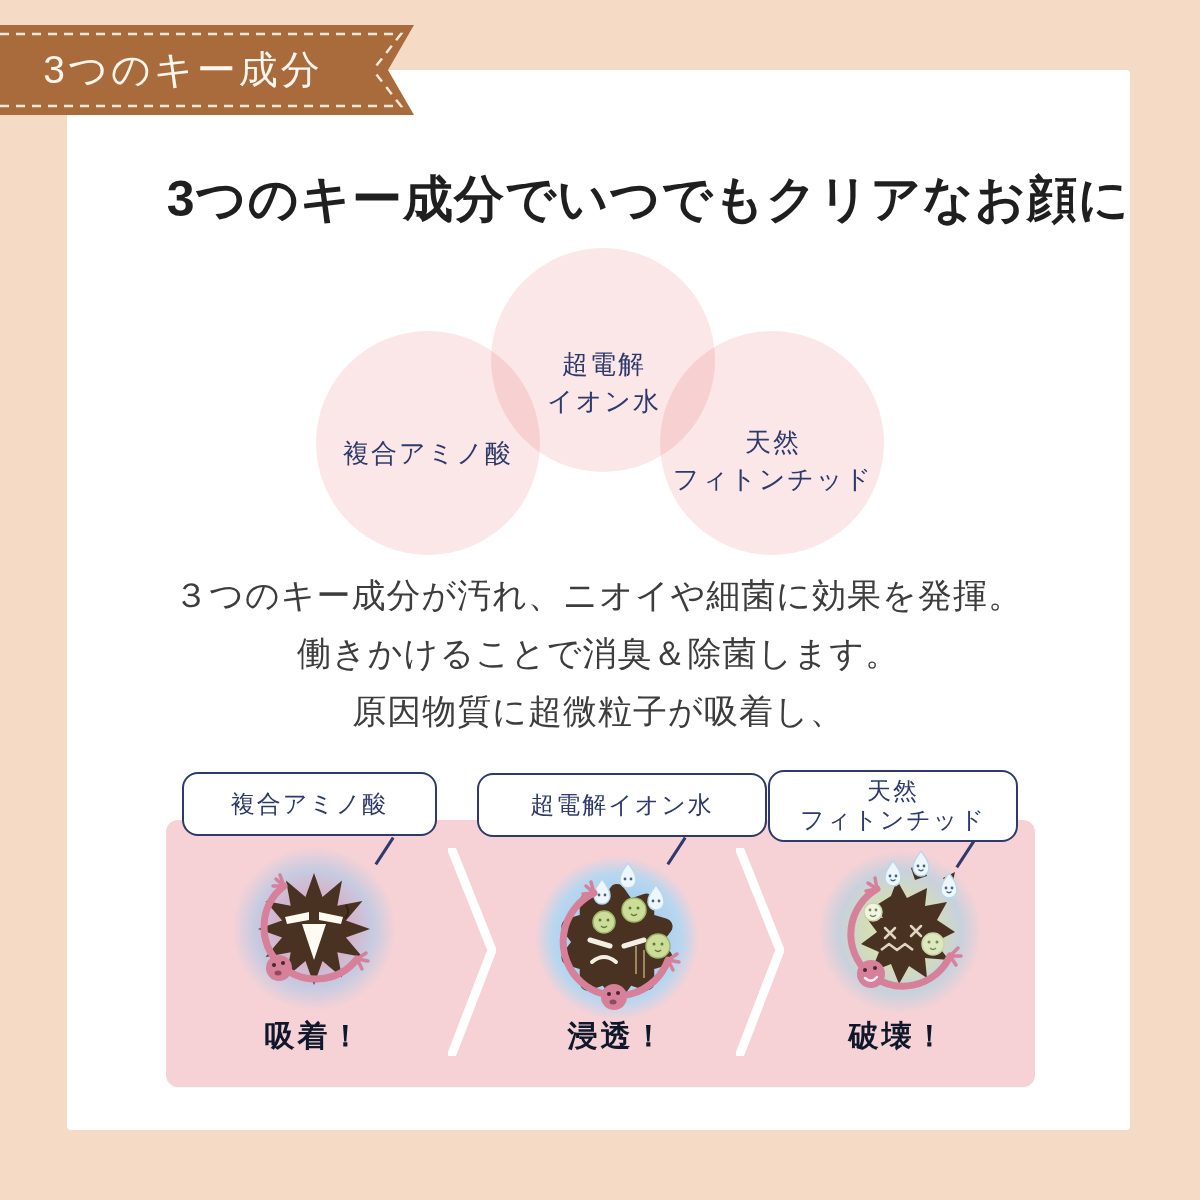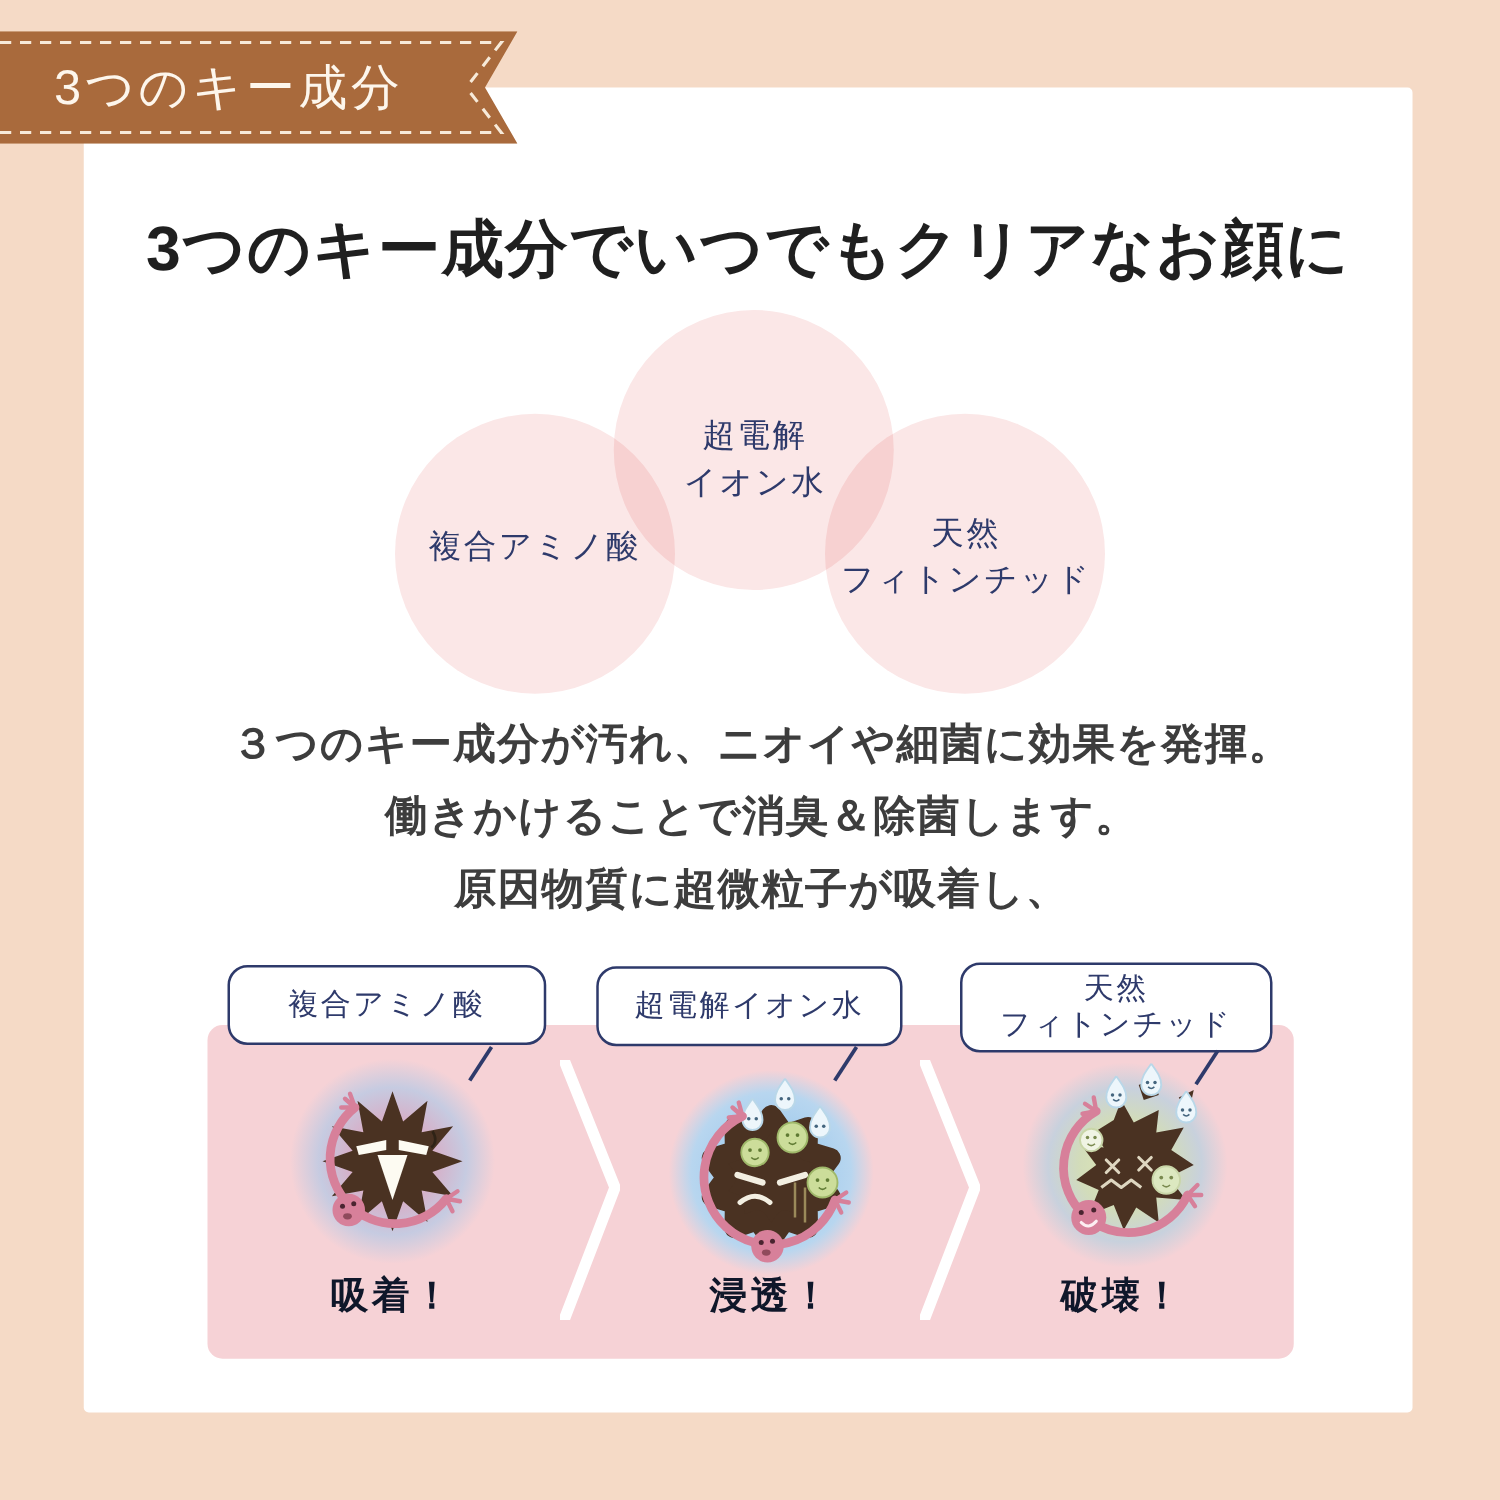--- a/index.html
+++ b/index.html
@@ -14,58 +14,58 @@
   }
   
   .ribbon { position:absolute; left:0; top:25px; width:414px; height:90px; z-index:6; }
   .ribbon svg { position:absolute; inset:0; }
   .ribbon-label {
     position:absolute; inset:0; display:flex; align-items:center; justify-content:center;
     padding-right:48px; color:#fdf6ec; font-size:39px; letter-spacing:3px; font-weight:500;
   }
   
   .heading {
-    position:absolute; left:0; top:96px; width:100%; text-align:center;
+    position:absolute; left:0; top:96px; width:100%; text-align:right;
     font-size:50px; font-weight:800; color:#1f1f1f; letter-spacing:1px; margin:0;
   }
   
   .venn { position:absolute; left:0; top:0; width:100%; height:0; }
   .venn-circle {
     position:absolute; width:224px; height:224px; border-radius:50%;
     background:#fbe7e7; mix-blend-mode:multiply;
   }
   .venn-circle.c-left  { left:249px; top:261px; }
   .venn-circle.c-mid   { left:424px; top:178px; }
   .venn-circle.c-right { left:593px; top:261px; }
   .venn-label {
     position:absolute; transform:translate(-50%,-50%); color:#2e3a6b;
     font-size:26px; font-weight:500; text-align:center; line-height:37px;
-    white-space:pre-line; letter-spacing:2px; z-index:2;
+    white-space:pre-line; letter-spacing:2px; z-index:2;margin-top:16px;
   }
   .vl-left  { left:361px; top:367px; }
   .vl-mid   { left:537px; top:297px; }
   .vl-right { left:706px; top:375px; }
   
   .description {
     position:absolute; left:0; top:496px; width:100%; text-align:center;
-    font-size:34px; font-weight:700; color:#3d3d3d; line-height:58px; letter-spacing:1px;padding-left:11px;
+    font-size:34px; font-weight:400; color:#3d3d3d; line-height:58px; letter-spacing:1px;
   }
   
   .panel {
     position:absolute; left:99px; top:750px; width:869px; height:267px;
     background:#f6d2d6; border-radius:12px; z-index:0;
   }
   .bubble {
     position:absolute; background:#ffffff; border:2px solid #2e3a6b; border-radius:16px;
     color:#2e3a6b; display:flex; align-items:center; justify-content:center; text-align:center;
     font-size:24px; font-weight:500; letter-spacing:2px; line-height:1.2;
     white-space:pre-line; z-index:3; box-sizing:border-box;
   }
   .bubble.b1 { left:115px; top:702px; width:255px; height:64px; }
-  .bubble.b2 { left:410px; top:703px; width:245px; height:64px; }
+  .bubble.b2 { left:410px; top:703px; width:290px; height:64px; }
   .bubble.b3 { left:701px; top:700px; width:250px; height:72px; }
   .bubble-tail {
     position:absolute; width:3px; height:32px; background:#2e3a6b;
     transform:rotate(33deg); z-index:3;
   }
   .t1 { left:316px; top:765px; }
   .t2 { left:608px; top:765px; }
   .t3 { left:897px; top:768px; }
   .chevron { position:absolute; top:778px; width:48px; height:208px; z-index:2; }
   .chev1 { left:381px; }

